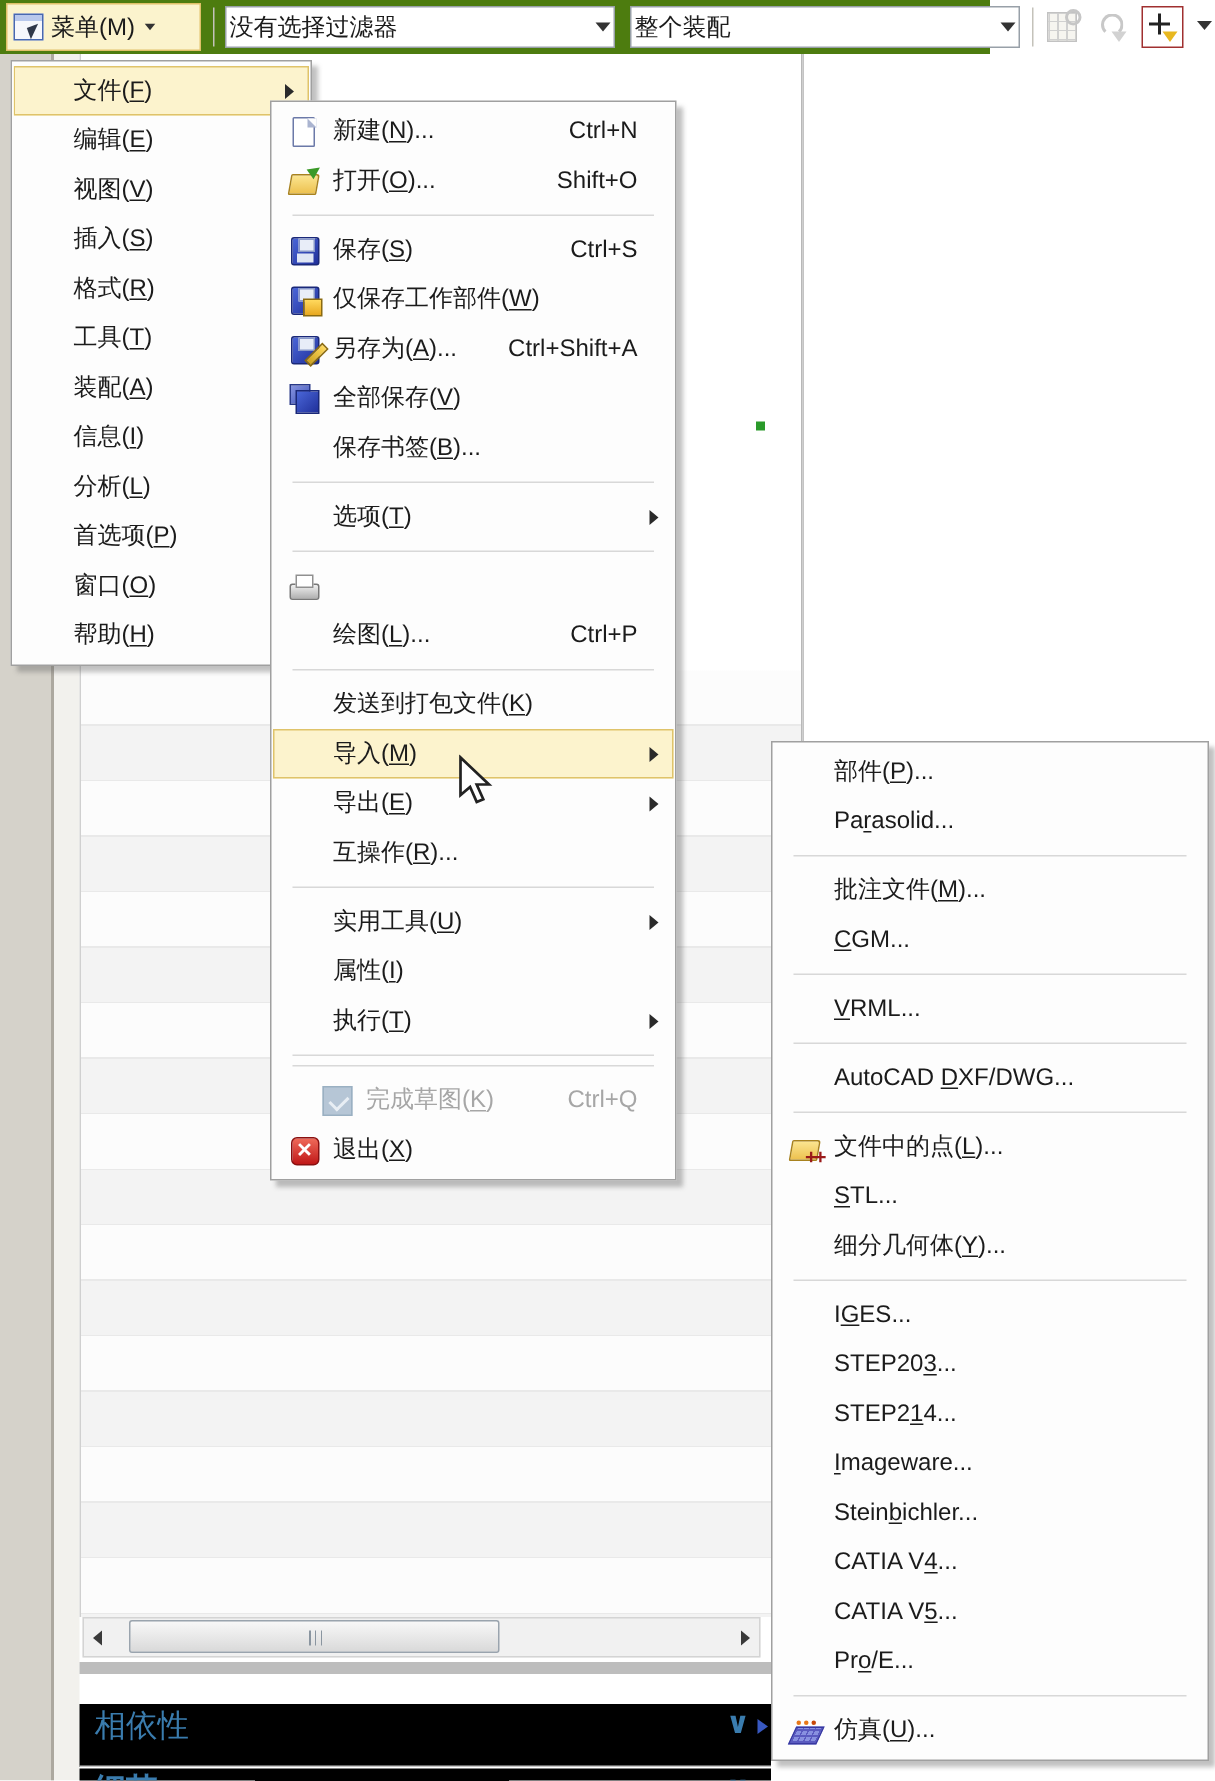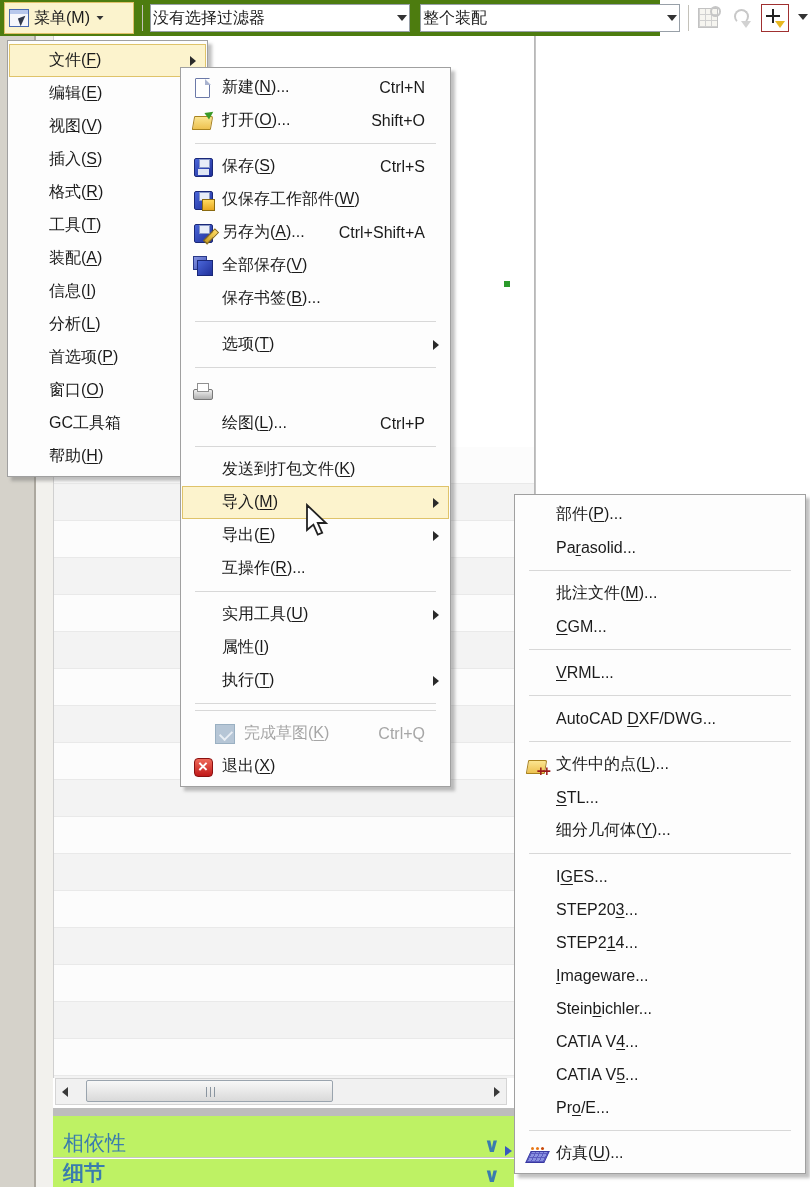--- a/index.html
+++ b/index.html
@@ -82,21 +82,21 @@
   .hs-btn{width:18px;height:100%;display:flex;align-items:center;justify-content:center;}
   .tri-l{width:0;height:0;border-top:5px solid transparent;border-bottom:5px solid transparent;border-right:6px solid #3a3a3a;}
   .tri-r{width:0;height:0;border-top:5px solid transparent;border-bottom:5px solid transparent;border-left:6px solid #3a3a3a;}
   .hs-track{flex:1;position:relative;height:100%;}
   .hs-thumb{position:absolute;left:12px;top:1px;width:247px;height:22px;background:linear-gradient(#f8f8f8,#d9d9d9);
       border:1px solid #9aa4ae;border-radius:2px;box-sizing:border-box;}
   .hs-thumb::after{content:"";position:absolute;left:50%;top:6px;width:9px;height:10px;margin-left:-4px;
       background:repeating-linear-gradient(90deg,#8a95a0 0 1px,transparent 1px 4px);}
   .hdivider{position:absolute;left:53px;top:1108px;width:461px;height:8px;background:#bdbdbd;z-index:3;}
   
-  .panel-hd{position:absolute;left:53px;width:461px;display:flex;align-items:flex-end;background:#bef264;z-index:3;box-sizing:border-box;}
+  .panel-hd{position:absolute;left:53px;width:461px;display:flex;align-items:flex-start;background:#000000;z-index:3;box-sizing:border-box;margin-top:20px;}
   .panel-hd.dep{top:1116px;height:42px;border-bottom:1px solid #c6c6c6;}
   .panel-hd.det{top:1159px;height:28px;font-weight:bold;}
   .panel-title{color:#3a7cae;font-size:21px;margin-left:10px;}
   .panel-chevron{margin-left:auto;margin-right:14px;color:#3a7cae;font-size:20px;font-weight:bold;}
   .panel-chevron::after{content:"\2228";}
   
   .menu{position:absolute;background:#fdfdfd;border:1px solid #a0a0a0;box-shadow:4px 4px 3px rgba(100,100,100,.4);
       padding:3px 1px;z-index:10;box-sizing:border-box;}
   #main-menu{left:7px;top:40px;width:201px;}
   #file-menu{left:180px;top:40px;width:271px;margin-top:27px;}
@@ -301,26 +301,20 @@
       <span class="mi-arrow has"></span>
     </div>
     <div class="mi">
       <span class="mi-ic"></span>
       <span class="mi-label">窗口(<u>O</u>)</span>
       <span class="mi-sc"></span>
       <span class="mi-arrow has"></span>
     </div>
     <div class="mi">
       <span class="mi-ic"></span>
-      <span class="mi-label">GC工具箱</span>
-      <span class="mi-sc"></span>
-      <span class="mi-arrow has"></span>
-    </div>
-    <div class="mi">
-      <span class="mi-ic"></span>
       <span class="mi-label">帮助(<u>H</u>)</span>
       <span class="mi-sc"></span>
       <span class="mi-arrow has"></span>
     </div>
   </div>
 <div class="menu" id="file-menu">
     <div class="mi">
       <span class="mi-ic">
         <span class="ic new-file-icon"></span>
       </span>

